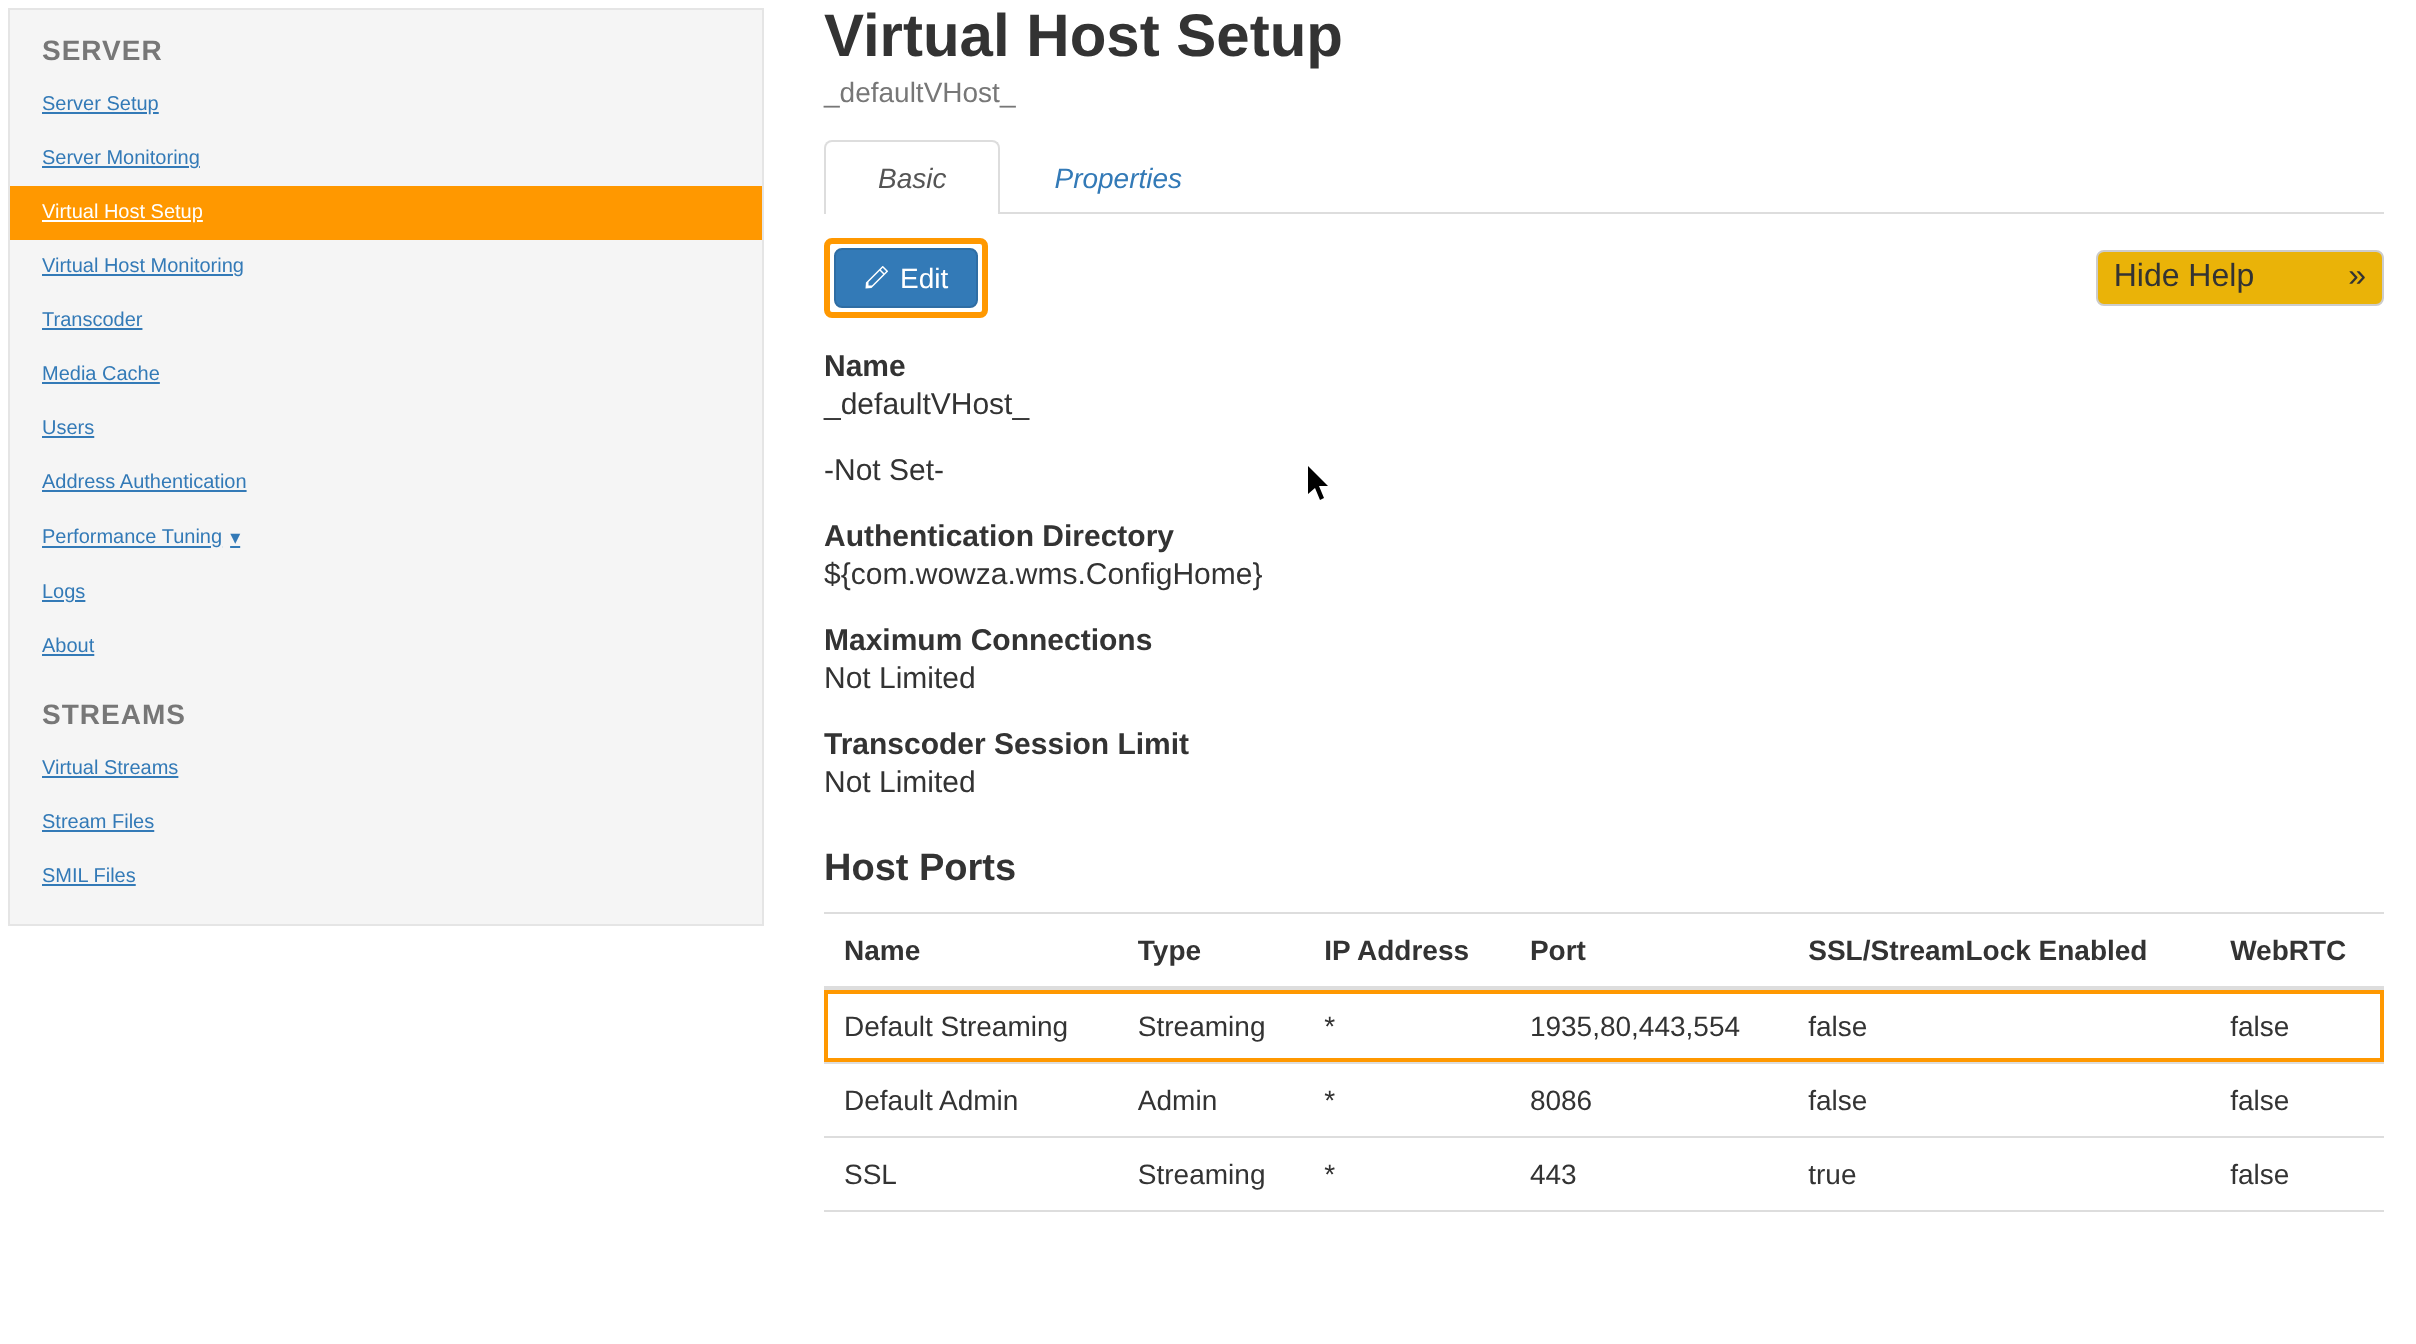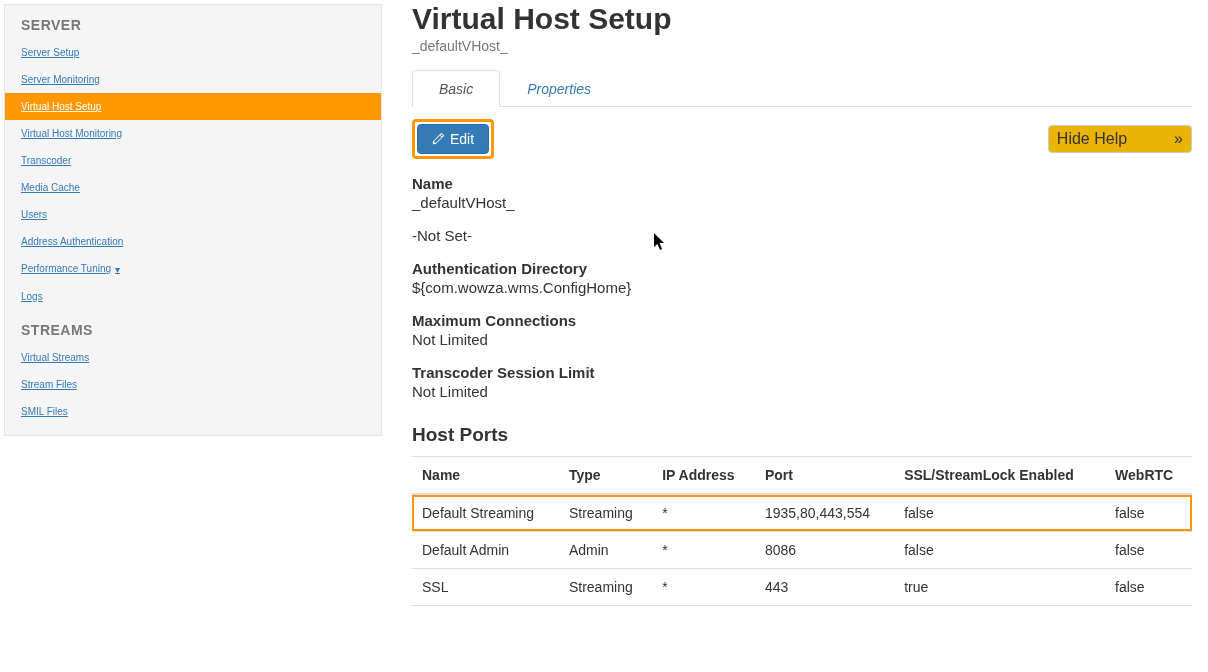--- a/index.html
+++ b/index.html
@@ -172,20 +172,21 @@
       <div class="sidebar-item"><span>Server Setup</span></div>
       <div class="sidebar-item"><span>Server Monitoring</span></div>
       <div class="sidebar-item active"><span>Virtual Host Setup</span></div>
       <div class="sidebar-item"><span>Virtual Host Monitoring</span></div>
       <div class="sidebar-item"><span>Transcoder</span></div>
       <div class="sidebar-item"><span>Media Cache</span></div>
       <div class="sidebar-item"><span>Users</span></div>
       <div class="sidebar-item"><span>Address Authentication</span></div>
       <div class="sidebar-item"><span>Performance Tuning</span><span class="caret">▾</span></div>
       <div class="sidebar-item"><span>Logs</span></div>
+      <div class="sidebar-item"><span>About</span></div>
       <div class="sidebar-section-header">STREAMS</div>
       <div class="sidebar-item"><span>Virtual Streams</span></div>
       <div class="sidebar-item"><span>Stream Files</span></div>
       <div class="sidebar-item"><span>SMIL Files</span></div>
     </div>
 
   <div class="main">
     <h1 class="page-title">Virtual Host Setup</h1>
     <div class="page-subtitle">_defaultVHost_</div>
 

